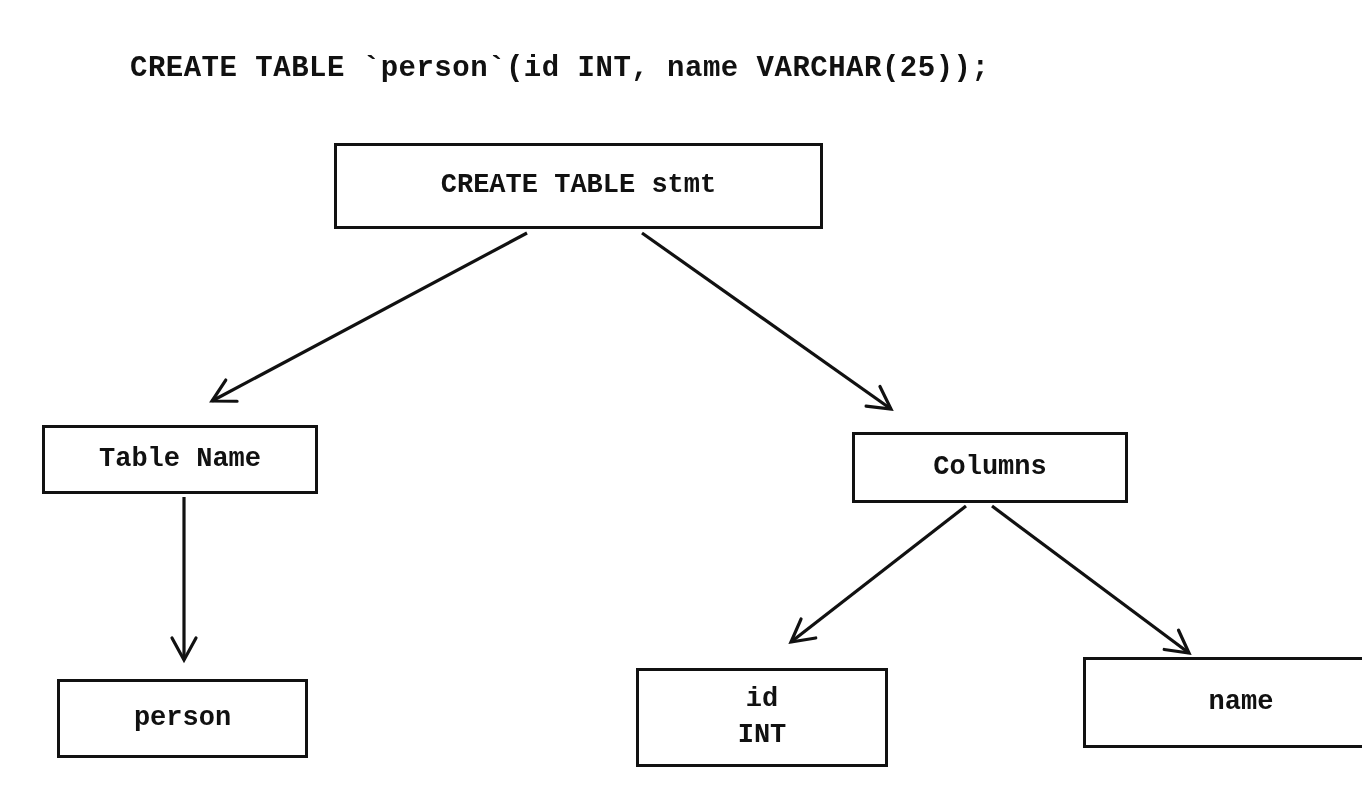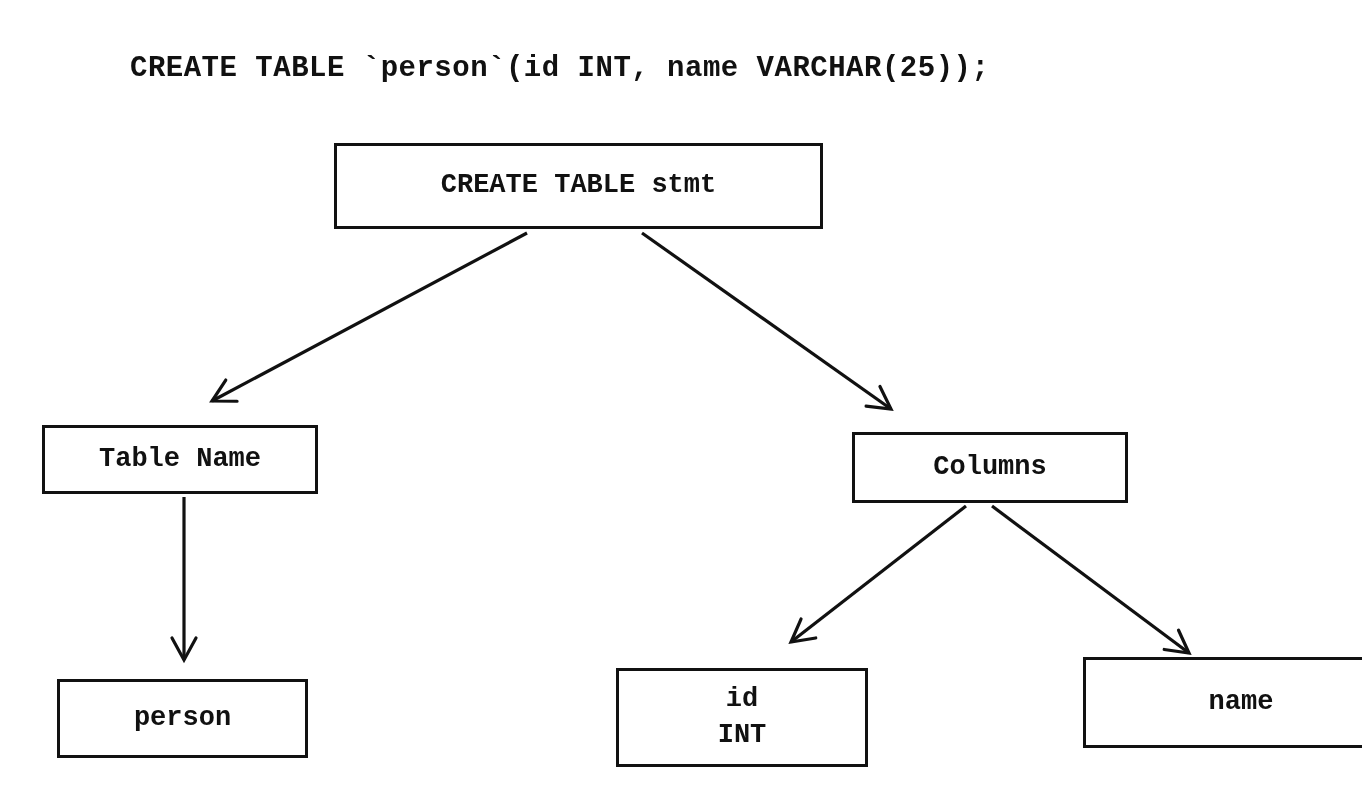--- a/index.html
+++ b/index.html
@@ -50,21 +50,21 @@
     font-size: 27px;
     font-weight: bold;
     text-align: center;
     line-height: 1.3;
   }
   .node .label { display: block; }
   #node-root    { left: 334px; top: 143px; width: 489px; height: 86px; }
   #node-tname   { left: 42px;  top: 425px; width: 276px; height: 69px; }
   #node-columns { left: 852px; top: 432px; width: 276px; height: 71px; align-items: center; }
   #node-person  { left: 57px;  top: 679px; width: 251px; height: 79px; }
-  #node-idcol   { left: 616px; top: 668px; width: 252px; height: 99px; }
+  #node-idcol   { left: 636px; top: 668px; width: 252px; height: 99px; }
   #node-namecol { left: 1083px; top: 657px; width: 316px; height: 91px; }
 </style>
 </head>
 <body>
 
 <div class="canvas">
 
   <div class="sql-header">CREATE TABLE `person`(id INT, name VARCHAR(25));</div>
 
   <svg class="edges" viewBox="0 0 1362 804" xmlns="http://www.w3.org/2000/svg">

